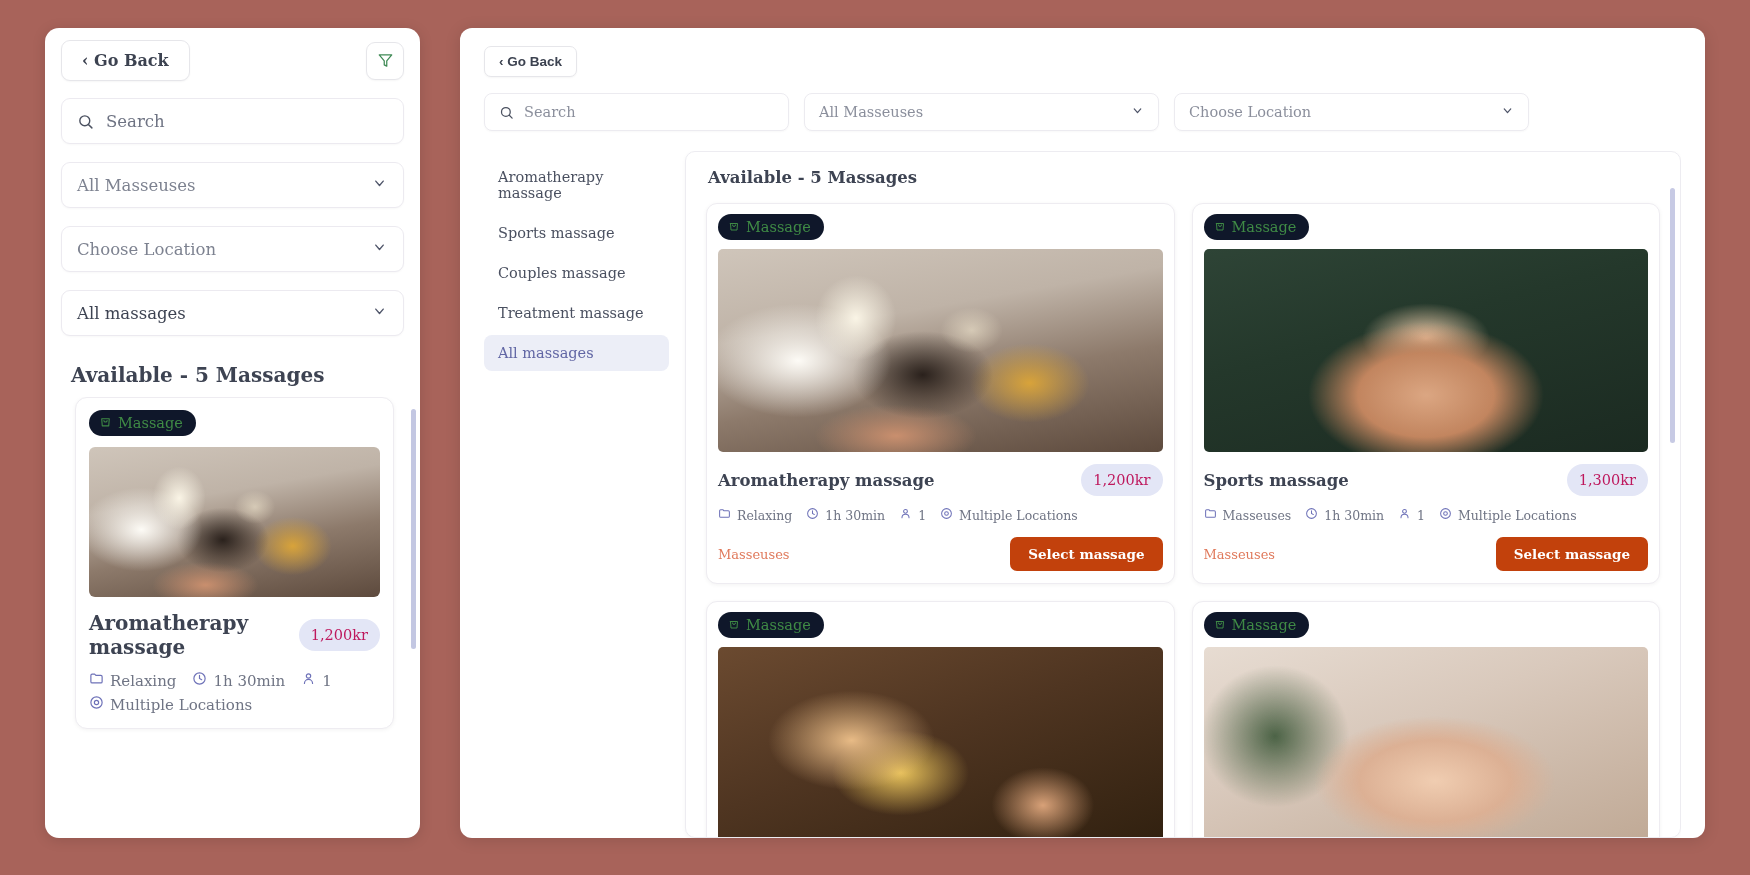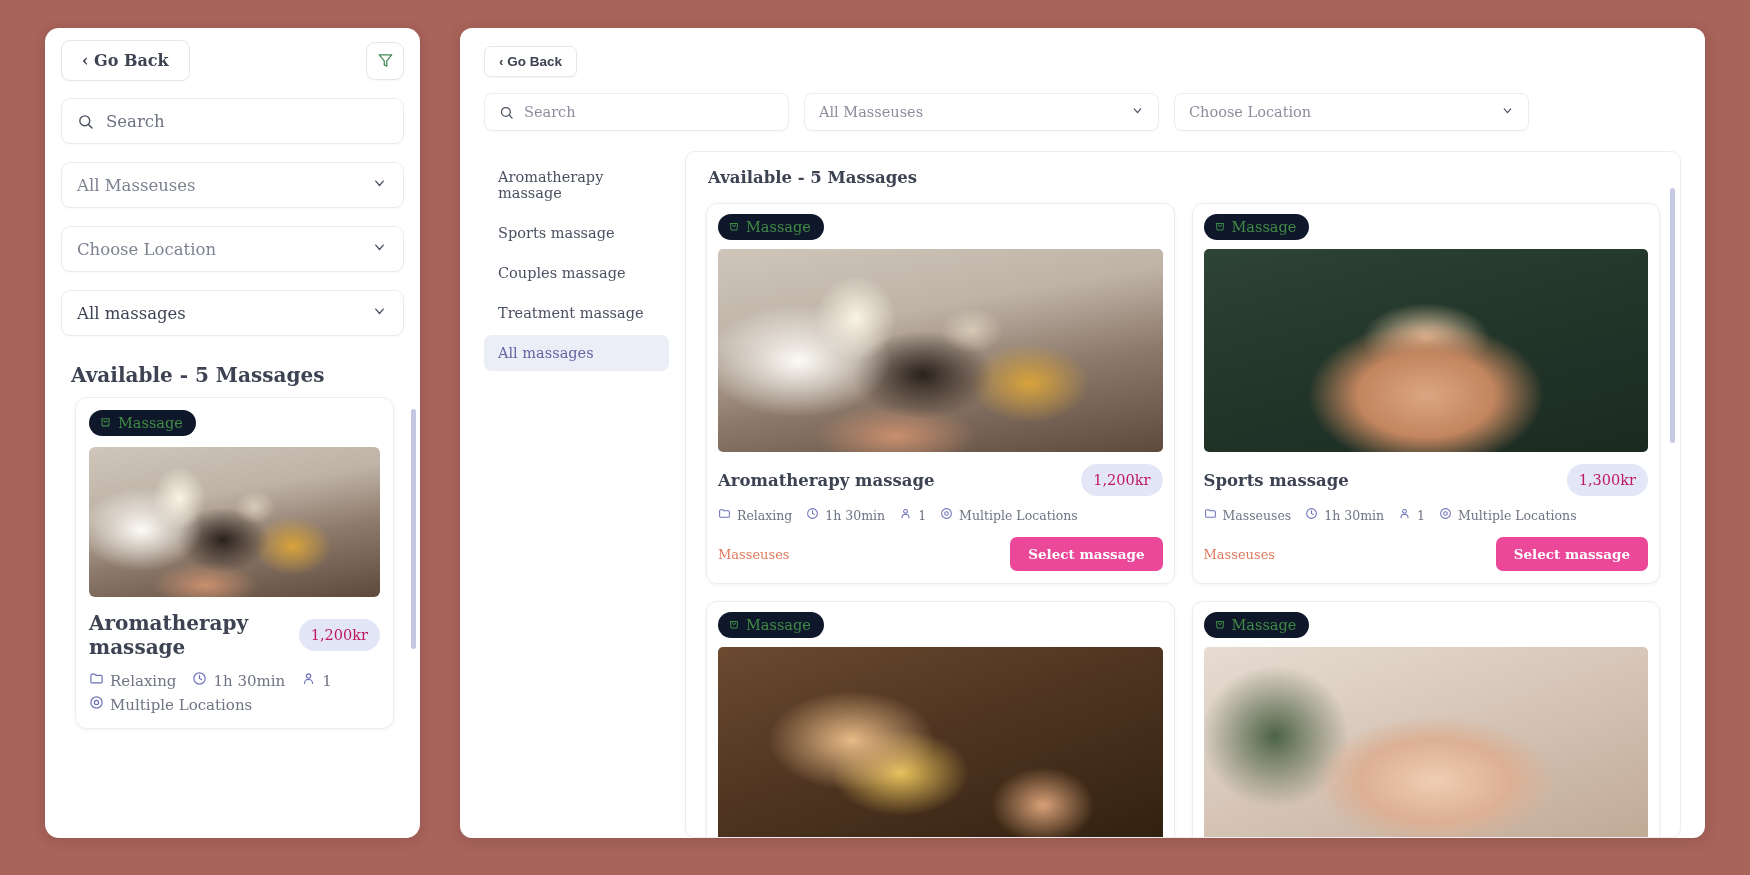--- a/index.html
+++ b/index.html
@@ -205,21 +205,21 @@
     box-shadow: 0 1px 4px rgba(0,0,0,.05);
     padding: 10px 11px 12px 11px;
   }
   .rc-img { margin-top: 9px; height: 203px; border-radius: 5px; overflow: hidden; position: relative; }
   .rc-title-row { display: flex; align-items: center; justify-content: space-between; margin-top: 12px; }
   .rc-title { font-size: 16.5px; color: #3d4352; font-weight: 600; }
   .rc-meta { display: flex; align-items: center; gap: 14px; margin-top: 11px; font-size: 12.5px; color: #6f7484; }
   .rc-actions { display: flex; align-items: center; justify-content: space-between; margin-top: 14px; }
   .masseuses-link { color: #e0795b; font-size: 13px; font-weight: 400; cursor: pointer; }
   .select-btn {
-    background: #ec4899; color: #fff;
+    background: #c2410c; color: #fff;
     border: none; border-radius: 7px;
     padding: 9px 18px; font-size: 13.5px; font-weight: 600;
     font-family: "DejaVu Serif", serif;
     cursor: pointer;
   }
   .rp-scrollbar {
     position: absolute; right: 5px; top: 36px;
     width: 5px; height: 255px;
     background: #c7cae4; border-radius: 3px;
   }

